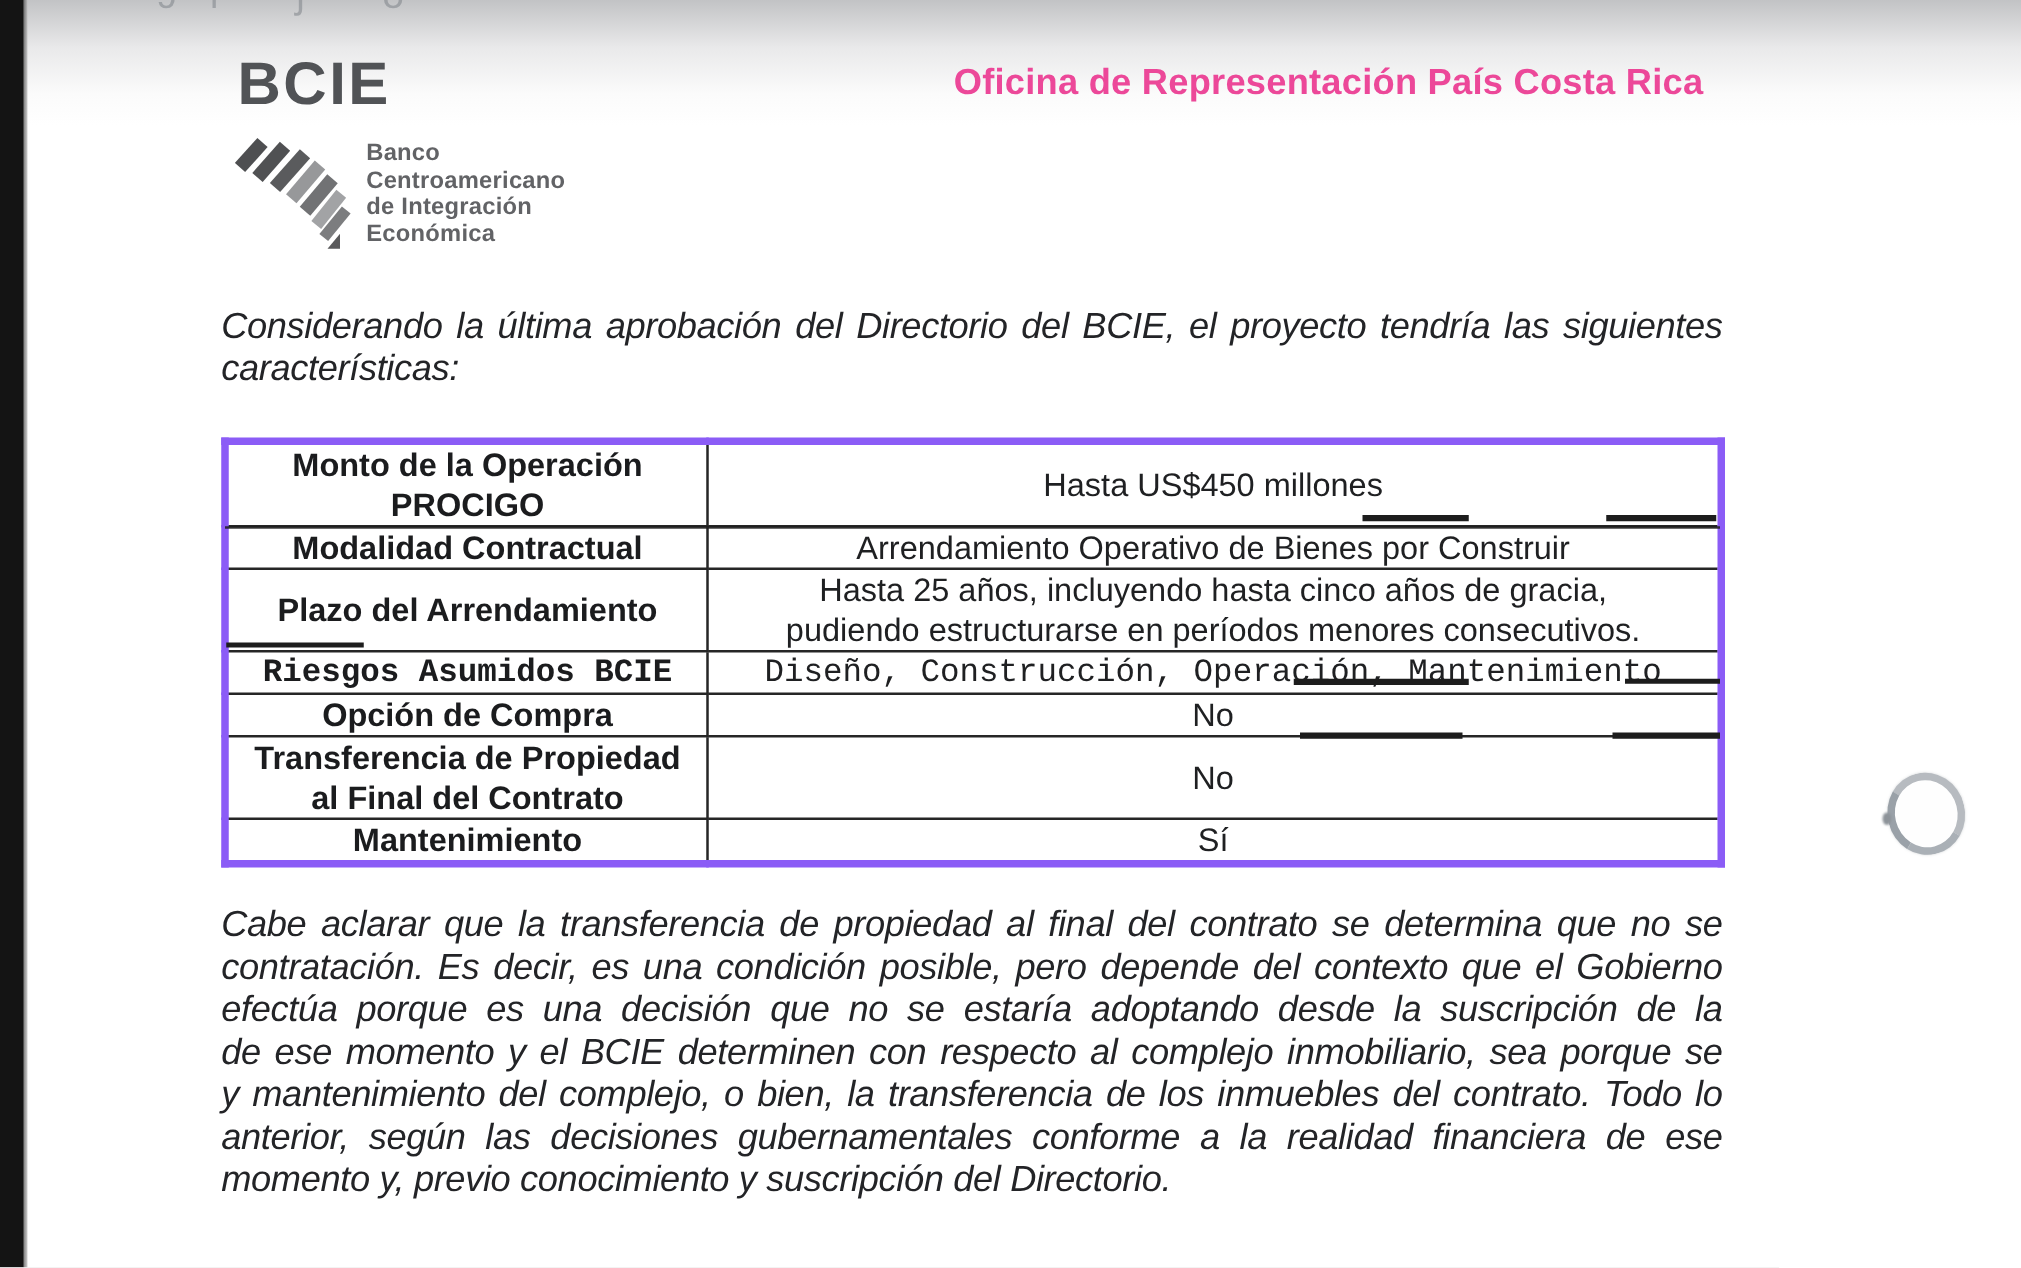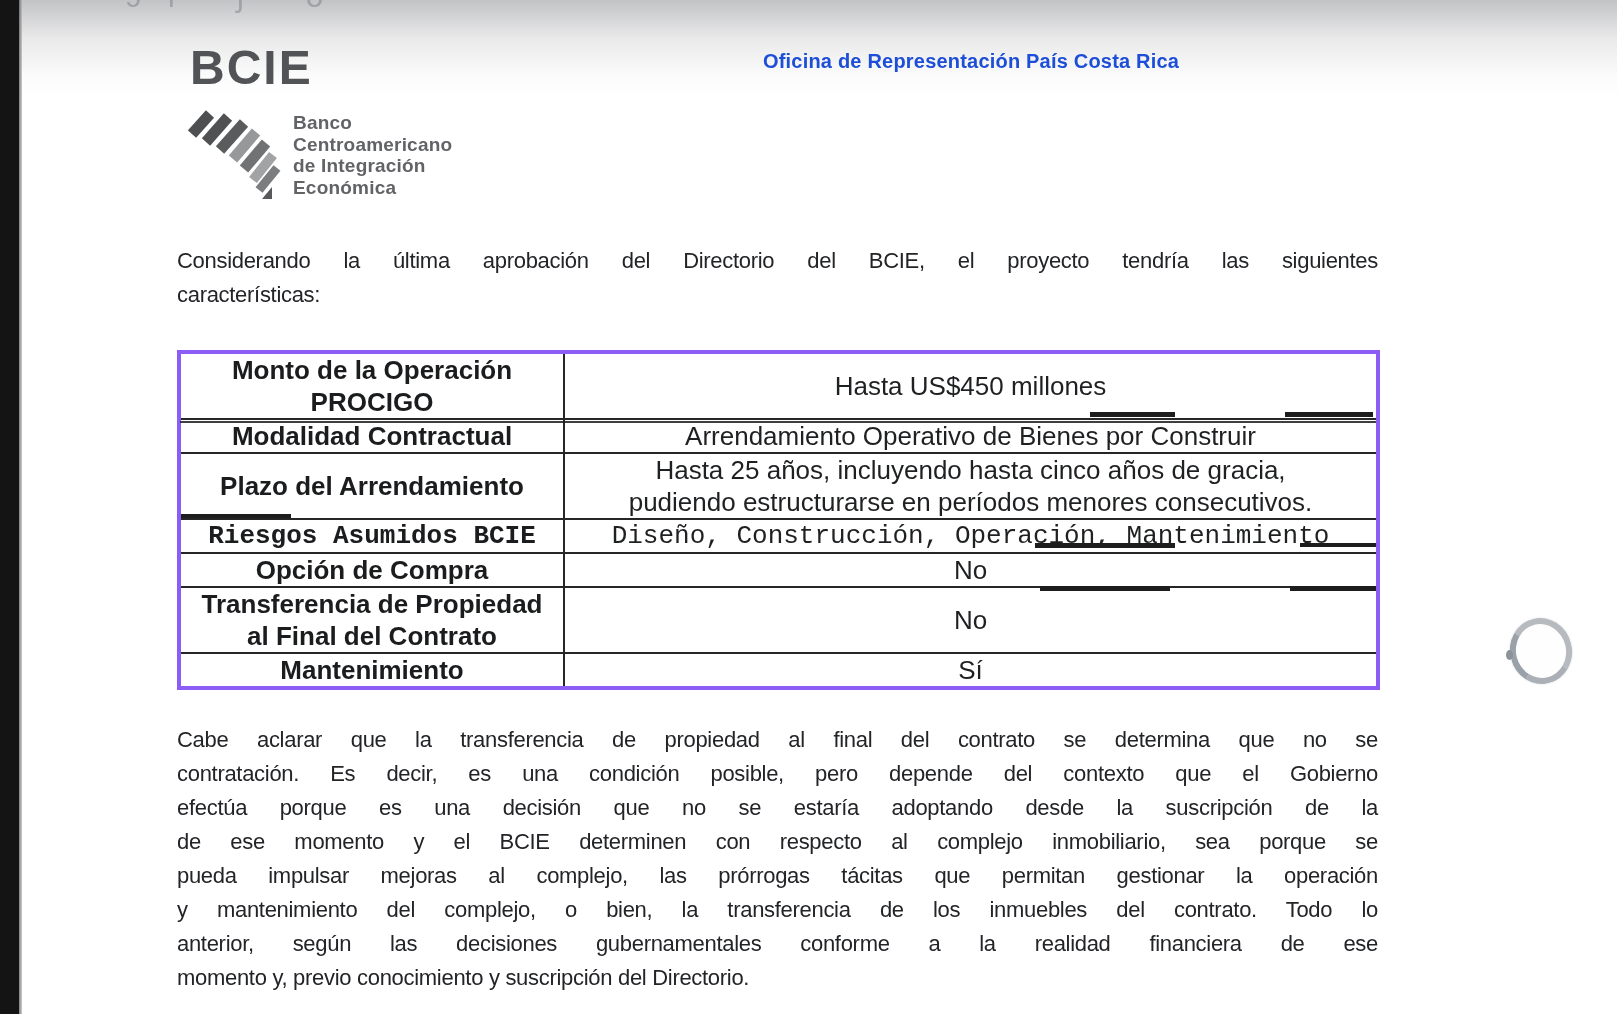--- a/index.html
+++ b/index.html
@@ -17,34 +17,34 @@
   
   .handwriting{position:absolute;left:126px;top:-20px;font-size:30px;color:#7f848a;
     letter-spacing:27px;opacity:.55;white-space:nowrap;}
   
   .logo-acronym{position:absolute;left:190px;top:44px;font-size:48px;font-weight:800;
     letter-spacing:2px;color:#515356;line-height:1;}
   .logo-stripes{position:absolute;left:188px;top:110px;}
   .logo-name{position:absolute;left:293px;top:112px;font-size:19px;font-weight:700;
     color:#626366;line-height:21.5px;letter-spacing:.2px;}
   
-  .office-title{position:absolute;left:763px;top:50px;font-size:20px;font-weight:700;
-    color:#1d4ed8;letter-spacing:.2px;white-space:nowrap;}
+  .office-title{position:absolute;left:763px;top:50px;font-size:29px;font-weight:700;
+    color:#ec4899;letter-spacing:.2px;white-space:nowrap;}
   
-  .para{position:absolute;left:177px;width:1201px;font-size:22px;line-height:34px;
-    letter-spacing:-0.3px;color:#232427;}
+  .para{position:absolute;left:177px;width:1201px;font-size:29px;line-height:34px;
+    letter-spacing:-0.3px;color:#232427;font-style:italic;}
   .para-intro{top:244px;}
   .para-body{top:723px;}
   .jline{text-align:justify;text-align-last:justify;}
   
   .terms{position:absolute;left:177px;top:350px;border-collapse:collapse;
     table-layout:fixed;width:1203px;}
   .terms td{border:2px solid #262626;padding:0;vertical-align:middle;
     text-align:center;font-size:26px;line-height:32px;color:#1f2022;}
-  .terms{border:4px solid #8b5cf6;padding-left:32px;}
+  .terms{border:6px solid #8b5cf6;padding-left:32px;}
   .terms td.lbl{font-weight:700;width:382px;color:#1b1c1e;}
   .terms td.val{font-weight:400;}
   tr.r0{height:66px;} tr.r1{height:32px;} tr.r2{height:66px;} tr.r3{height:32px;font-family:Liberation Mono, monospace;}
   tr.r4{height:34px;} tr.r5{height:62px;margin-top:20px;} tr.r6{height:34px;}
   
   .artifact{position:absolute;background:#1d1d1d;filter:blur(.6px);}
   .art1{left:1090px;top:412px;width:85px;height:5px;}
   .art2{left:1285px;top:412px;width:88px;height:5px;}
   .art3{left:180px;top:421px;width:1196px;height:2px;filter:none;opacity:.85;}
   .art4{left:1035px;top:543px;width:140px;height:5px;}
@@ -170,21 +170,20 @@
   <div class="artifact art5"></div>
   <div class="artifact art6"></div>
   <div class="artifact art7"></div>
   <div class="artifact art8"></div>
 
   <div class="para para-body">
       <div class="jline">Cabe aclarar que la transferencia de propiedad al final del contrato se determina que no se</div>
       <div class="jline">contratación. Es decir, es una condición posible, pero depende del contexto que el Gobierno</div>
       <div class="jline">efectúa porque es una decisión que no se estaría adoptando desde la suscripción de la</div>
       <div class="jline">de ese momento y el BCIE determinen con respecto al complejo inmobiliario, sea porque se</div>
-      <div class="jline">pueda impulsar mejoras al complejo, las prórrogas tácitas que permitan gestionar la operación</div>
       <div class="jline">y mantenimiento del complejo, o bien, la transferencia de los inmuebles del contrato. Todo lo</div>
       <div class="jline">anterior, según las decisiones gubernamentales conforme a la realidad financiera de ese</div>
       <div>momento y, previo conocimiento y suscripción del Directorio.</div>
     </div>
 
   <div class="punch"></div>
   <div class="punch-speck"></div>
 
 </div>
 

